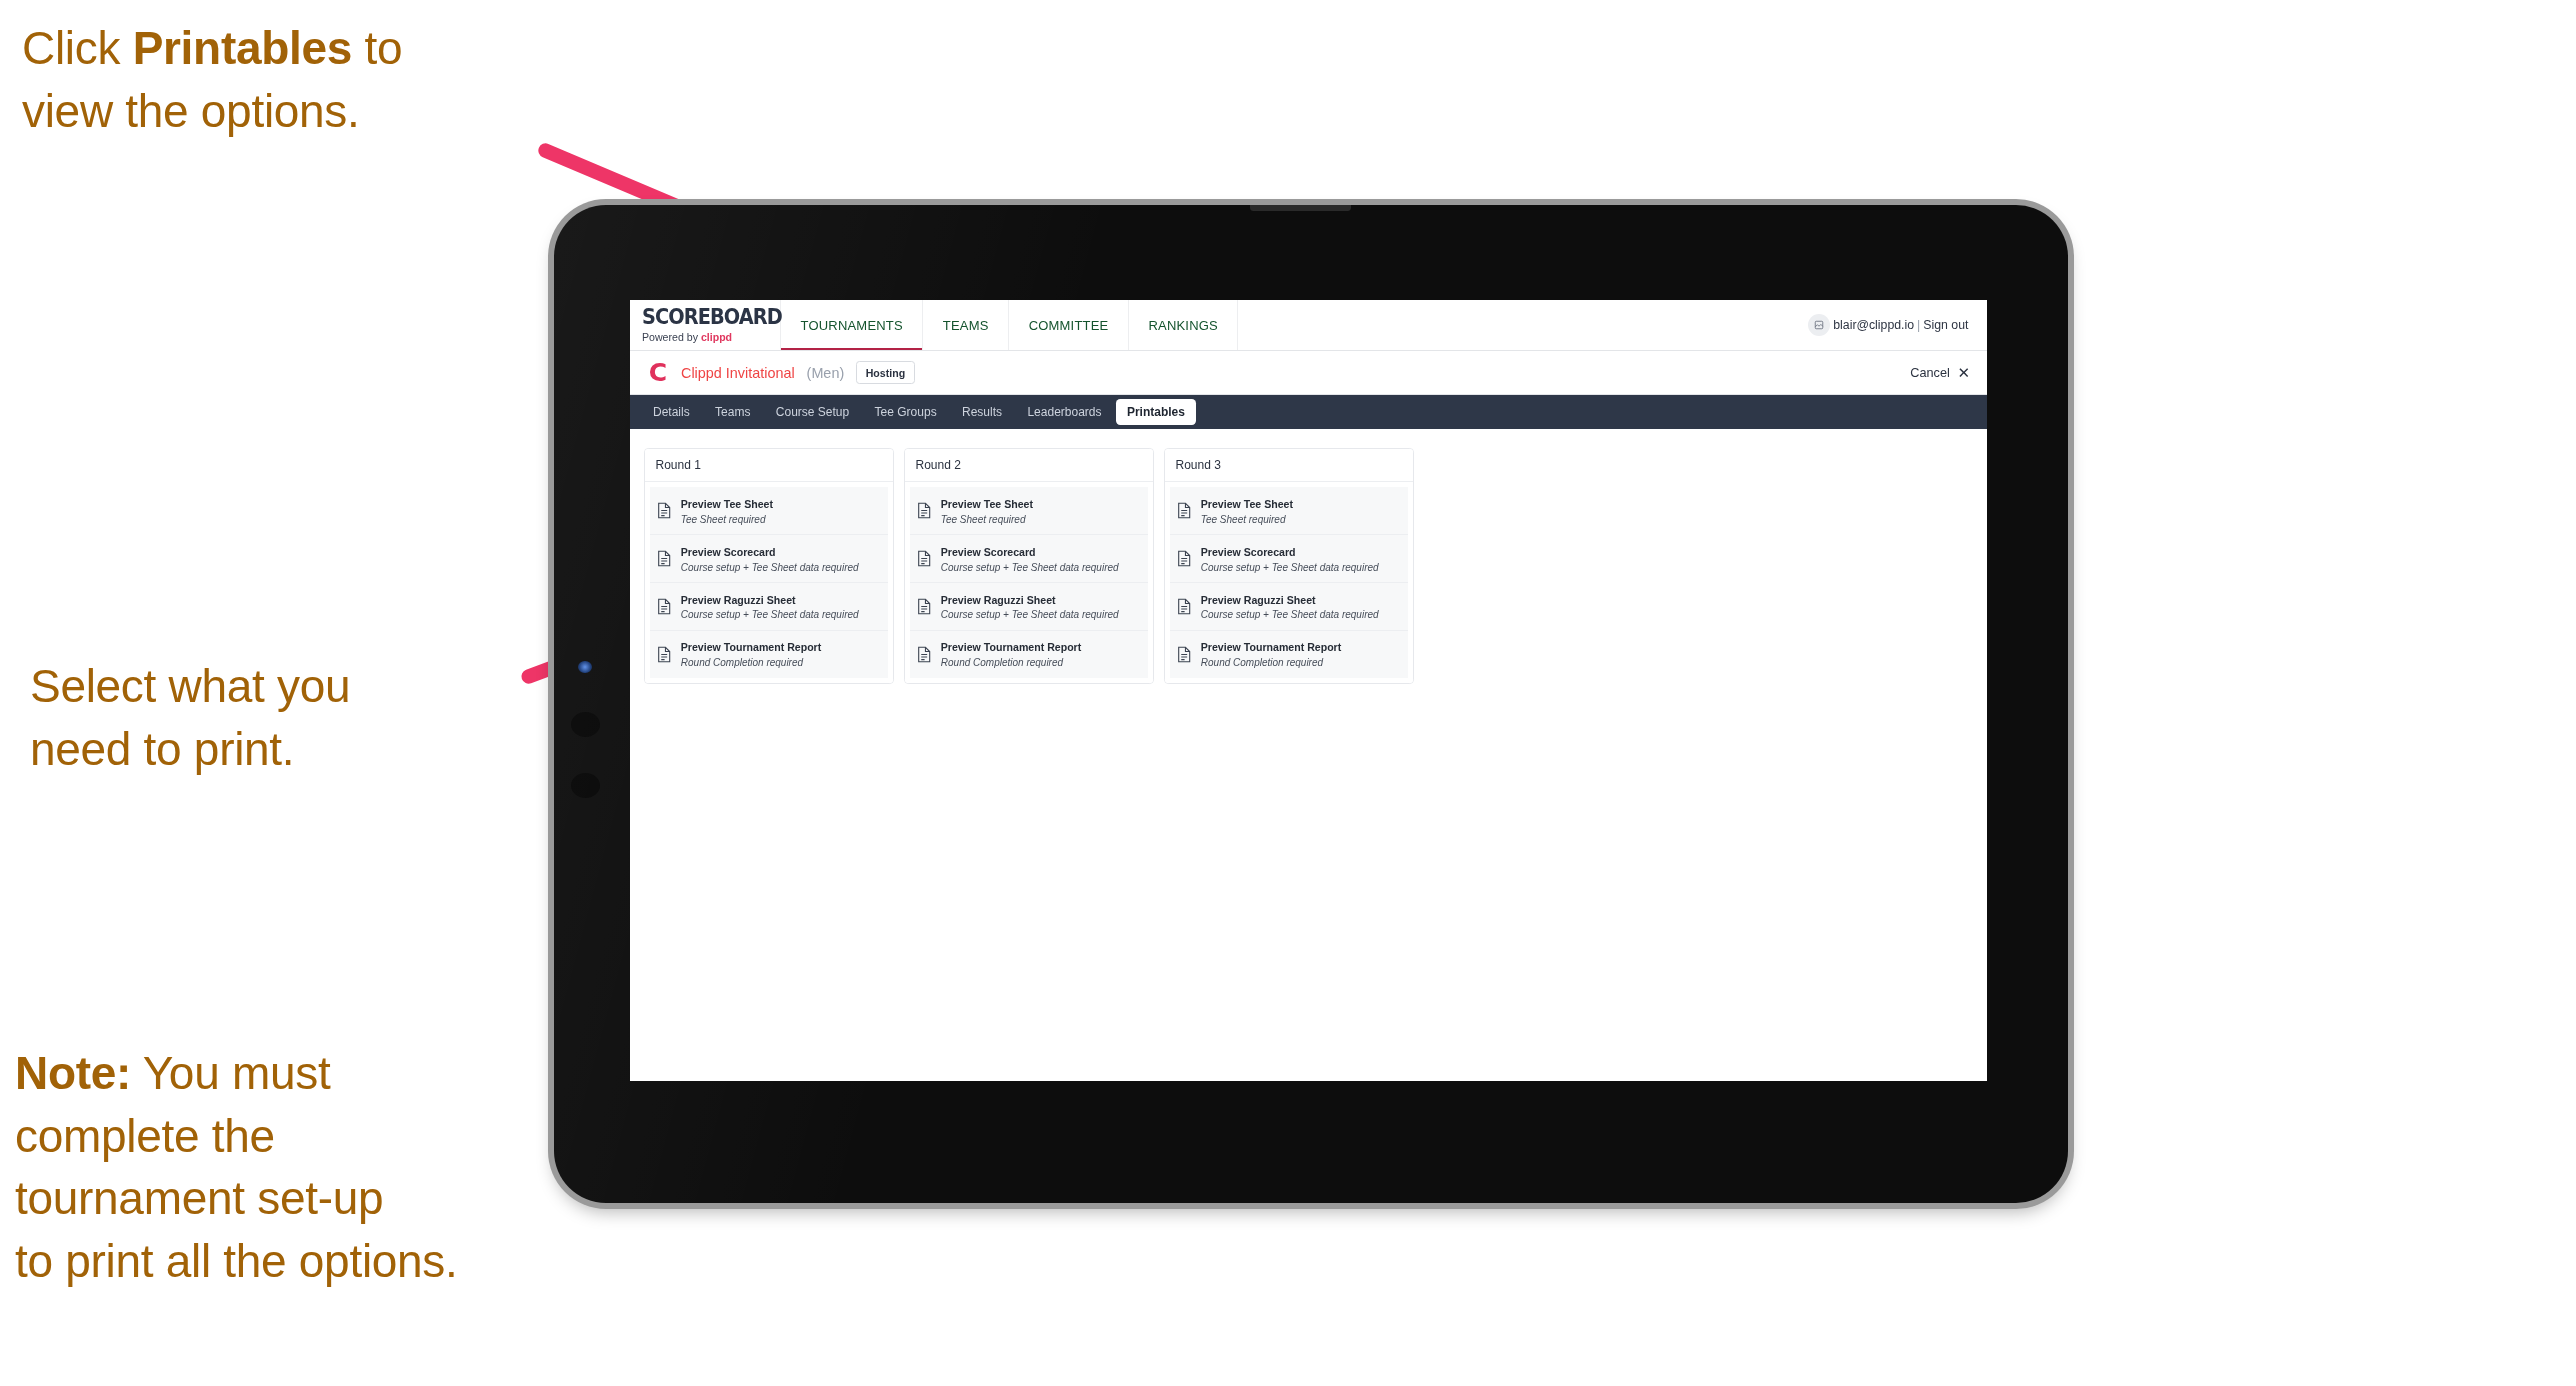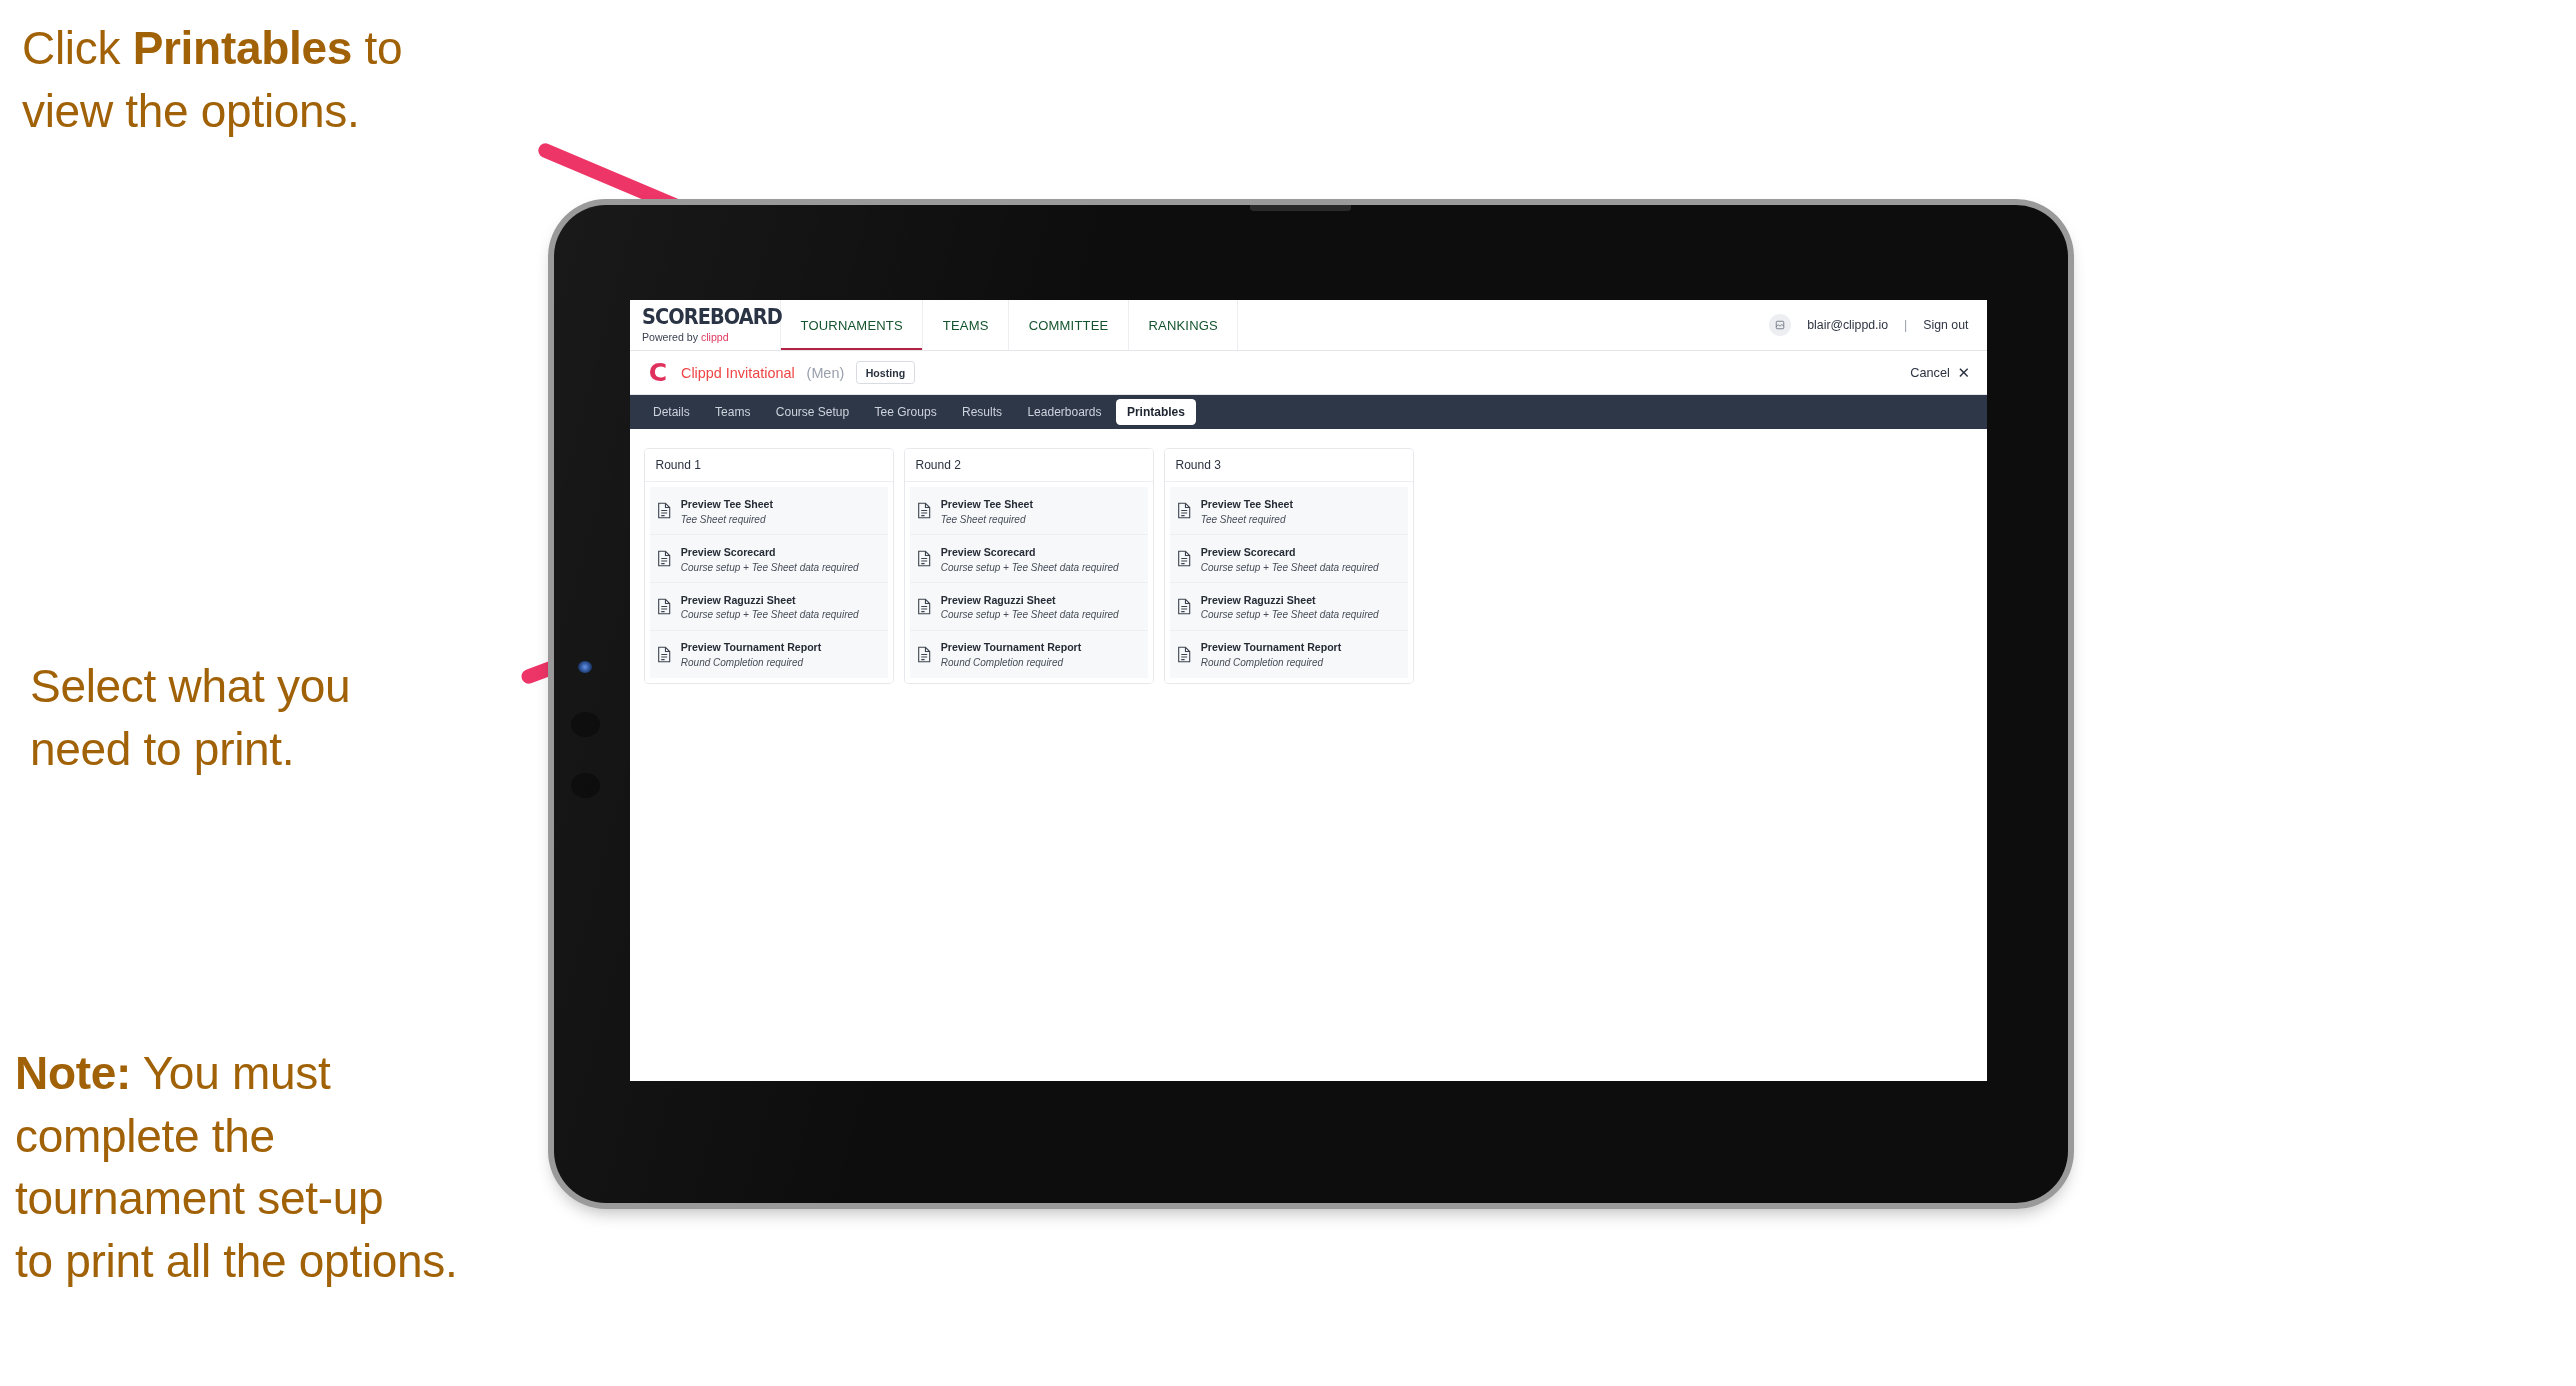--- a/index.html
+++ b/index.html
@@ -80,39 +80,39 @@
   }
   #logo-word {
     font-family: "DejaVu Sans", sans-serif;
     font-weight: 700; font-size: 21px; line-height: 1;
     letter-spacing: -1px;
     color: #2b3445;
     transform: scaleX(0.92);
     transform-origin: left center;
   }
   #logo-sub { font-size: 10.6px; color: #3b4252; margin-top: 3.4px; }
-  #logo-sub .brand { color: #e0385f; font-weight: 400; }
+  #logo-sub .brand { color: #e0385f; font-weight: 700; }
 
   .nav-tabs { display: flex; align-items: stretch; }
   .nav-tab {
     position: relative;
     display: flex; align-items: center;
     padding: 0 19.5px;
     font-size: 13px; color: #14532d;
     letter-spacing: 0.2px;
     border-right: 0.8px solid #edeef0;
     cursor: pointer;
   }
   .nav-tab.active::after {
     content:""; position:absolute; left:0; right:0; bottom:0;
     height: 2.5px; background: #b32246;
   }
   #nav-right {
     margin-left:auto; display:flex; align-items:center;
-    padding-right: 18.6px; gap: 16px;
+    padding-right: 18.6px; gap: 3px;
   }
   #nav-avatar {
     width: 22px; height: 22px; border-radius: 50%;
     background: #eceef1; display:flex; align-items:center; justify-content:center;
     color:#6b7280; font-size: 10px;
   }
   #nav-email { font-size: 12.3px; color:#2e3543; }
   #nav-sep { font-size: 12.3px; color:#9aa1ac; }
   #nav-signout { font-size: 12.3px; color:#2e3543; cursor:pointer; }
 

